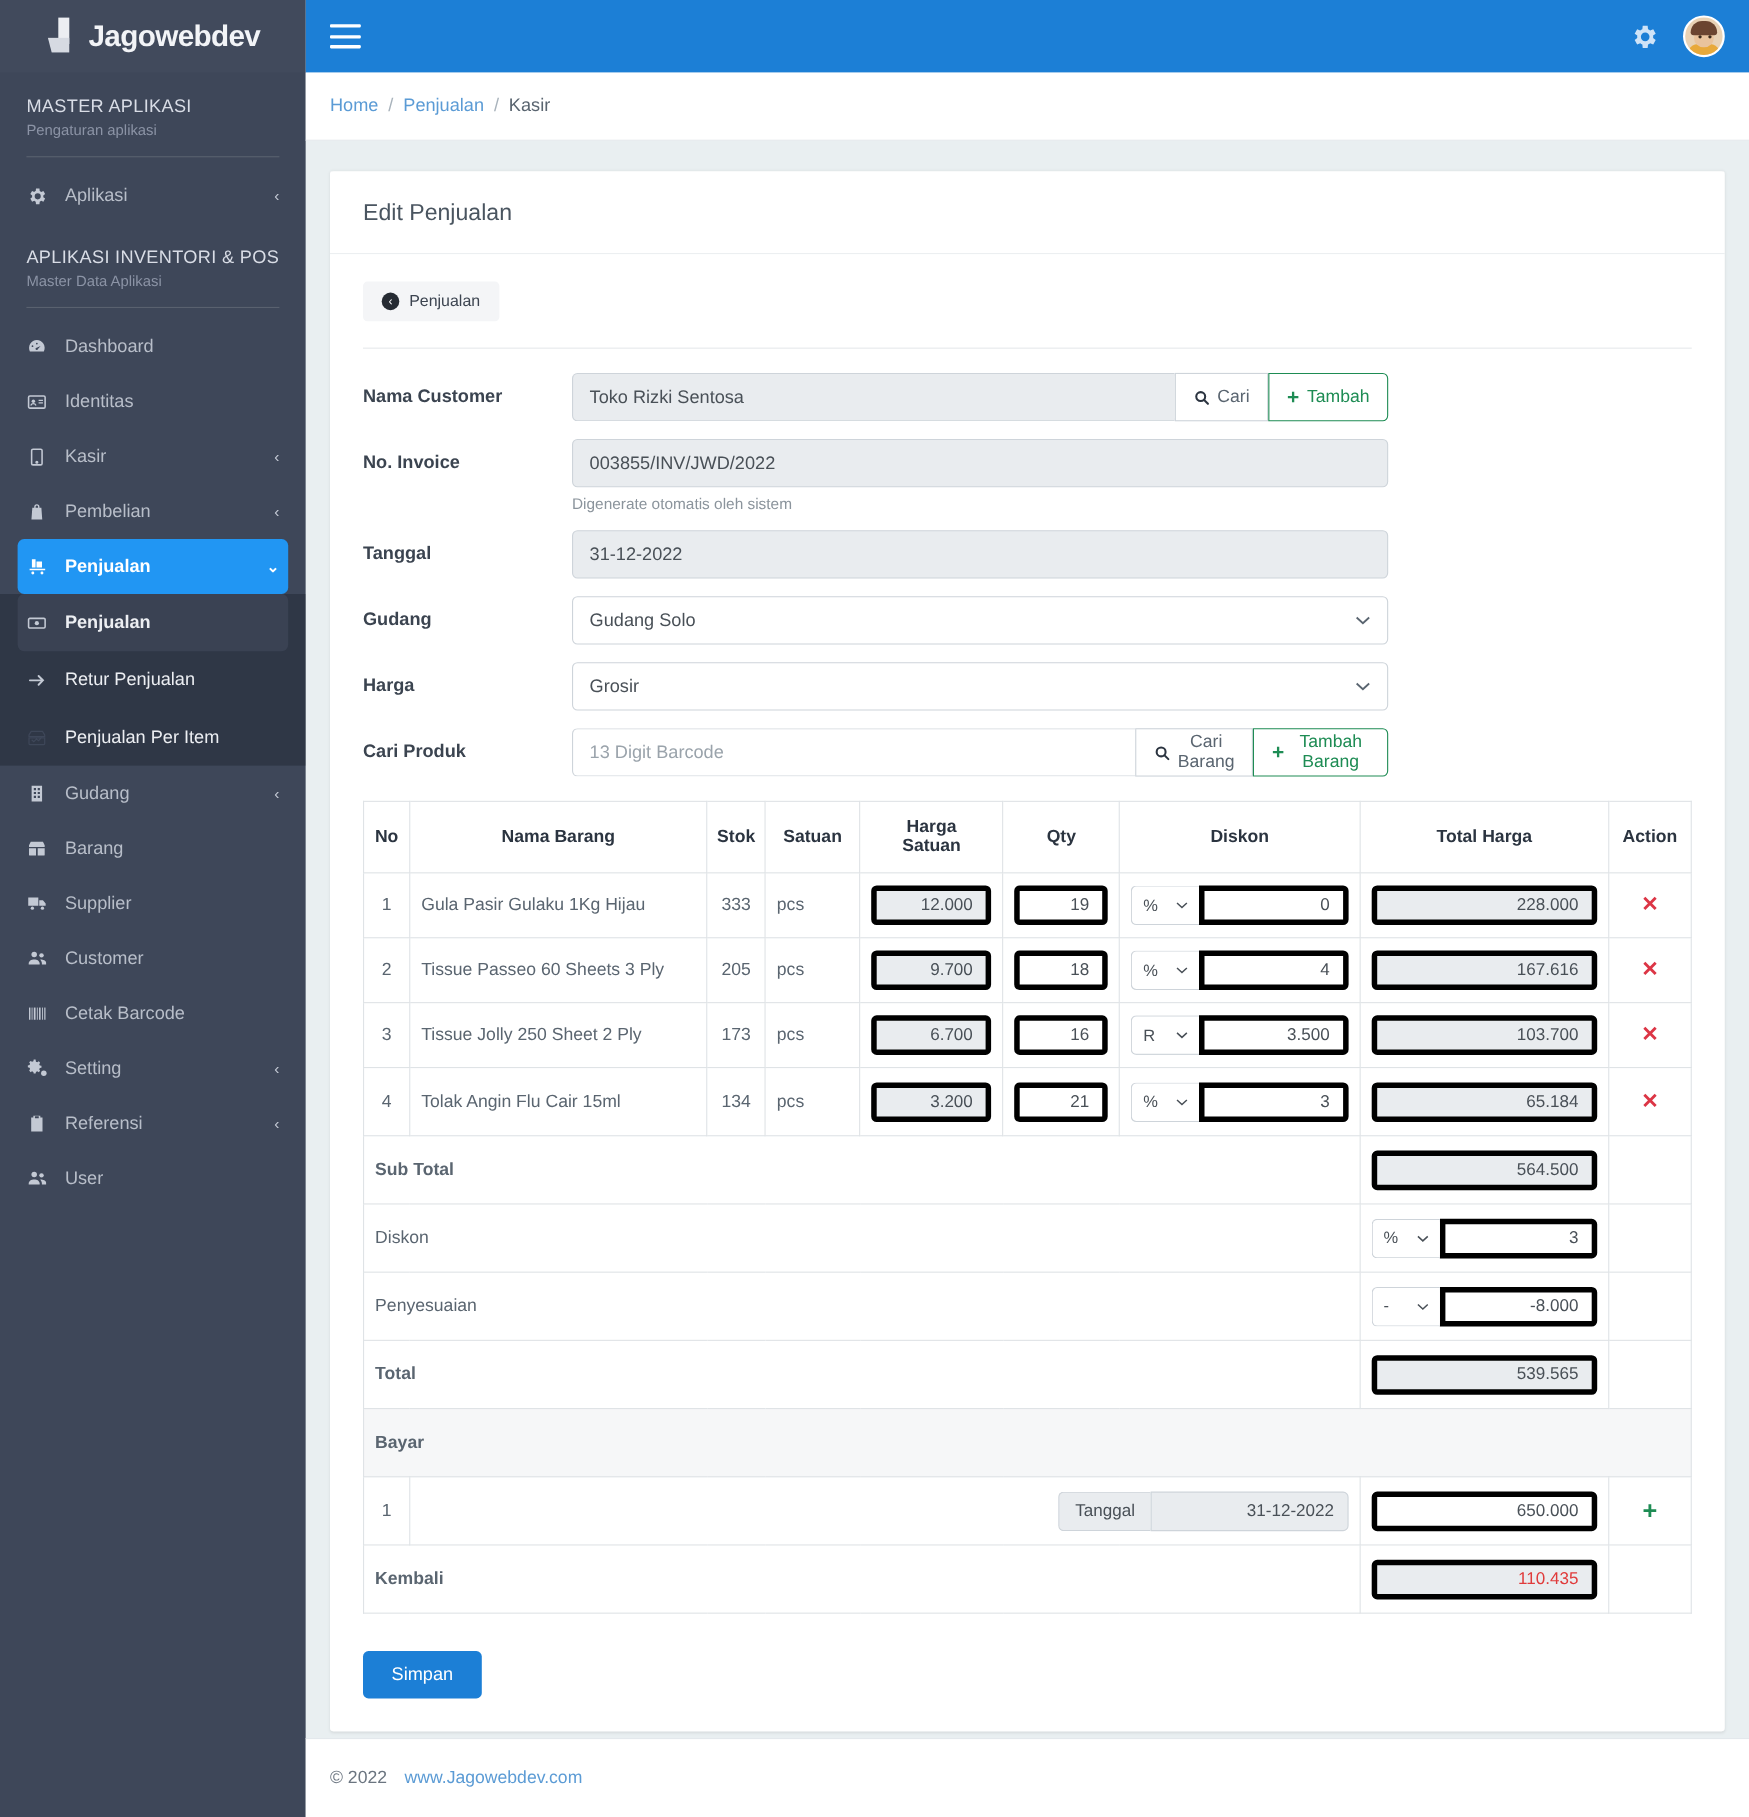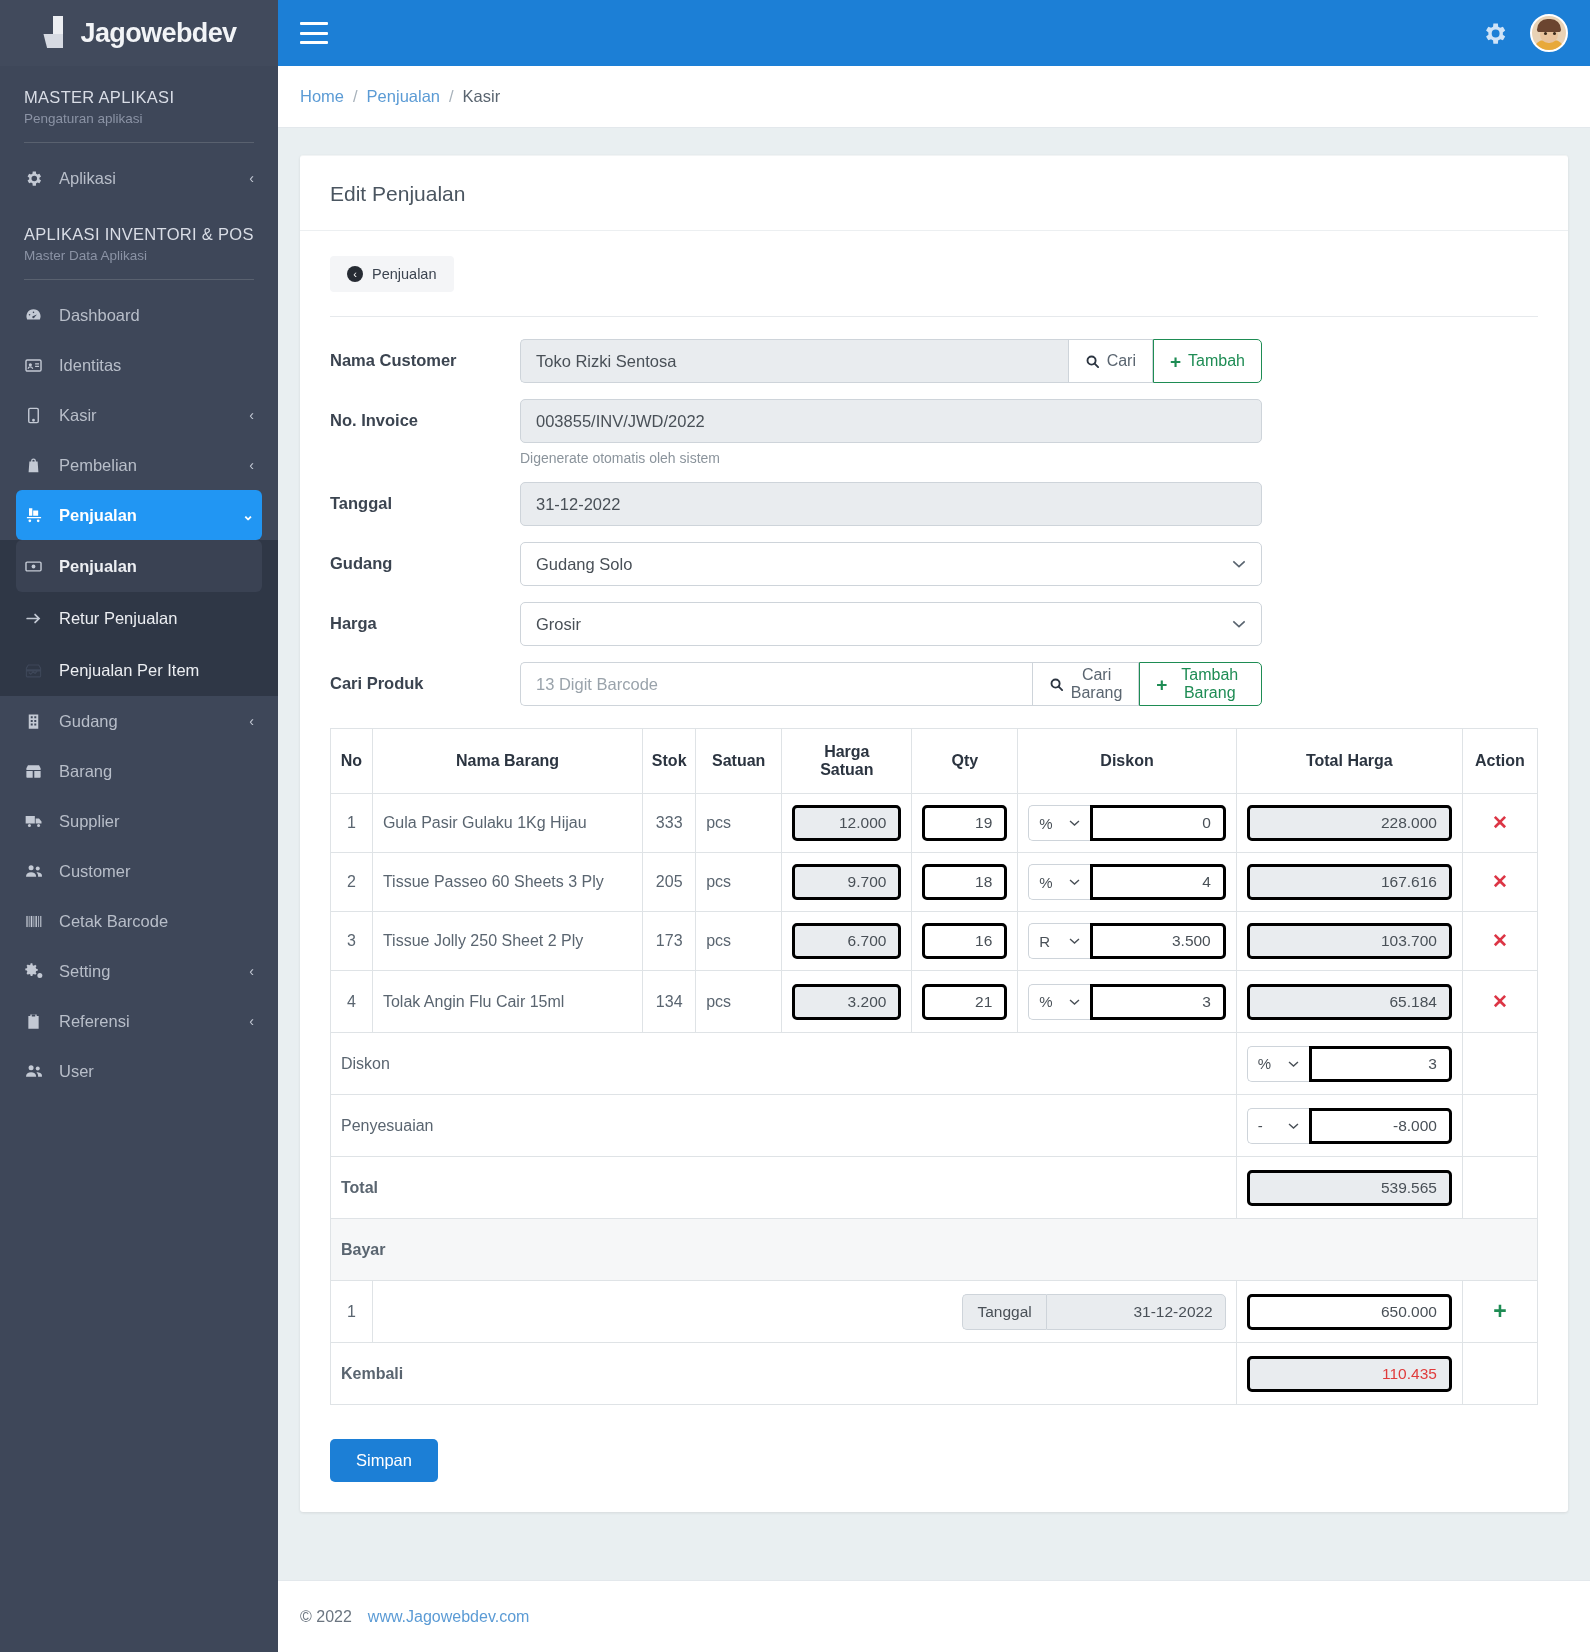--- a/index.html
+++ b/index.html
@@ -206,21 +206,21 @@
   .c-nama { width: 245px; }
   .c-stok { width: 48px; text-align: center; }
   .c-satuan { width: 78px; }
   .c-harga { width: 118px; }
   .c-qty { width: 96px; }
   .c-diskon { width: 198px; }
   .c-total { width: 205px; }
   .c-action { width: 68px; text-align: center; }
 
   .cellinp {
-    width: 100%; height: 36px; border: 3px solid #000000; border-radius: 5px;
+    width: 100%; height: 36px; border: 5px solid #000000; border-radius: 5px;
     text-align: right; padding: 0 12px; font-size: 15.5px; color: #495057;
     background: #fff; font-family: "Liberation Sans", sans-serif;
   }
   .cellinp.readonly { background: #e9ecef; }
   .cellinp.red { color: #e03b3b; }
   .diskon-grp { display: flex; }
   .diskon-grp .dsel {
     width: 62px; height: 36px; border: 1px solid #ced4da;
     border-radius: 5px 0 0 5px; border-right: none;
     background: #fff; font-size: 15px; color: #495057;
@@ -765,20 +765,27 @@
                   </div>
                 </td>
                 <td class="c-total">
                   <input class="cellinp readonly" readonly="" value="65.184" style="">
                 </td>
                 <td class="c-action">
                   <span class="del-x">✕</span>
                 </td>
               </tr>
 
+              <tr class="tall">
+                <td colspan="7" class="lbl-strong">Sub Total</td>
+                <td class="c-total">
+                  <input class="cellinp readonly" readonly="" value="564.500" style="">
+                </td>
+                <td class="c-action"></td>
+              </tr>
 
               <tr class="tall">
                 <td colspan="7" class="lbl-plain">Diskon</td>
                 <td class="c-total">
                   <div class="diskon-grp">
                     <div class="dsel-wrap">
                       <input class="dsel" readonly="" value="%" style="">
                       <span class="dchev">
                         <svg width="11" height="7" viewBox="0 0 16 10" fill="none" stroke="#495057" stroke-width="2">
                             <path d="M1.5 2l6.5 6 6.5-6"></path>

